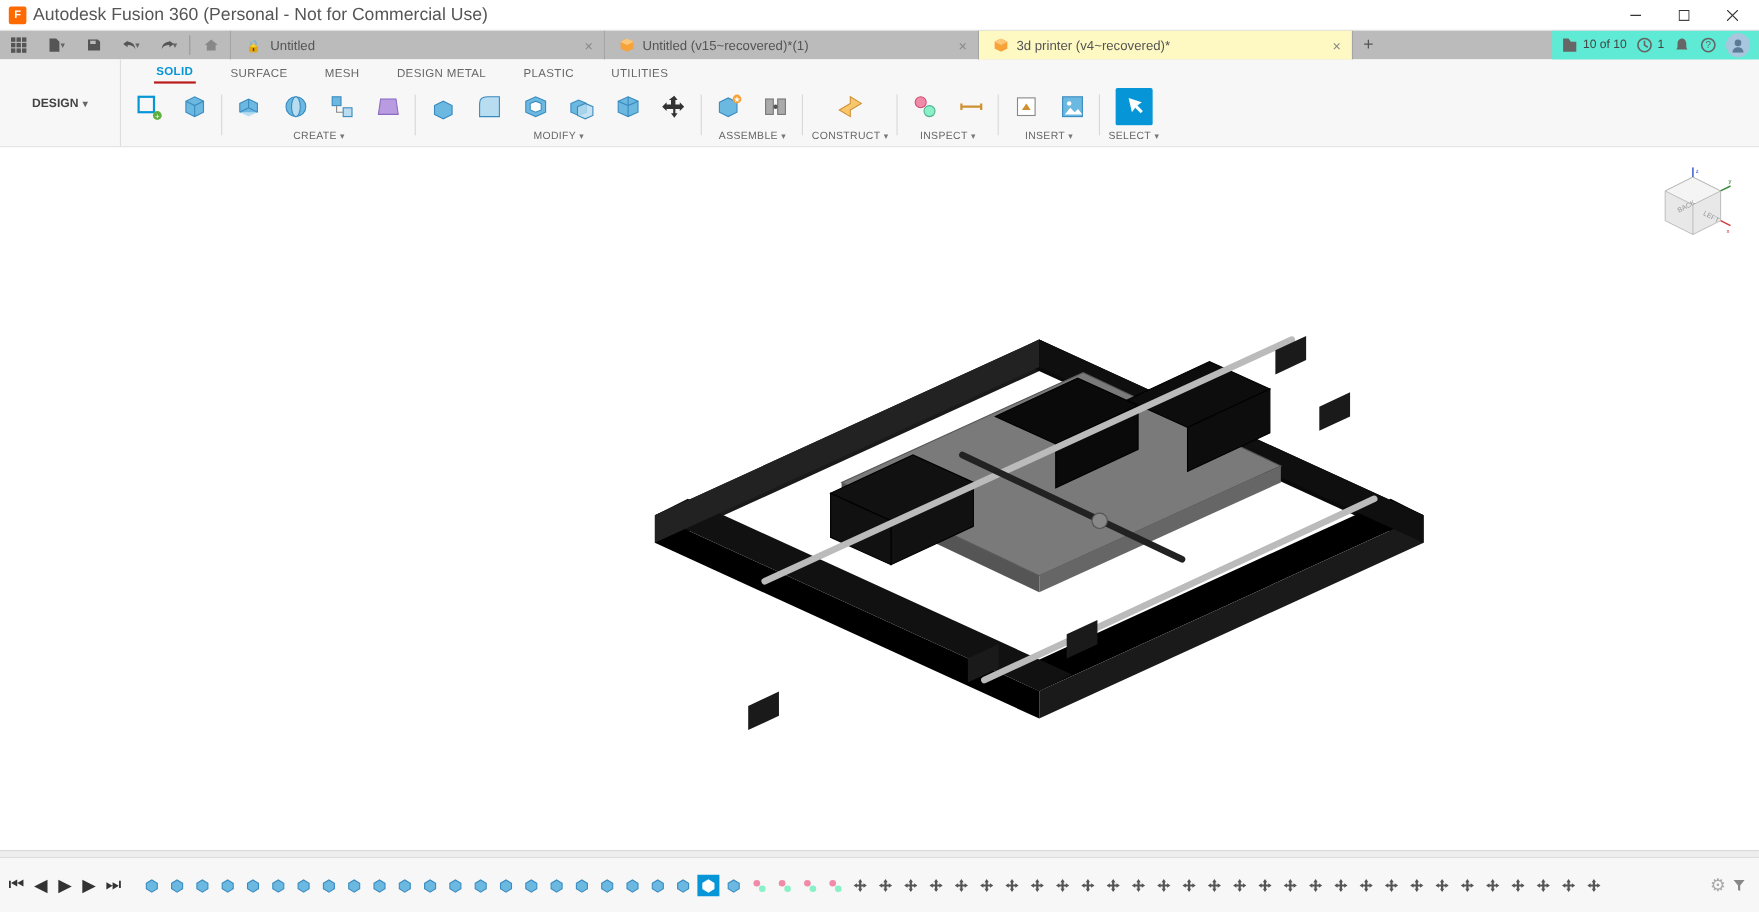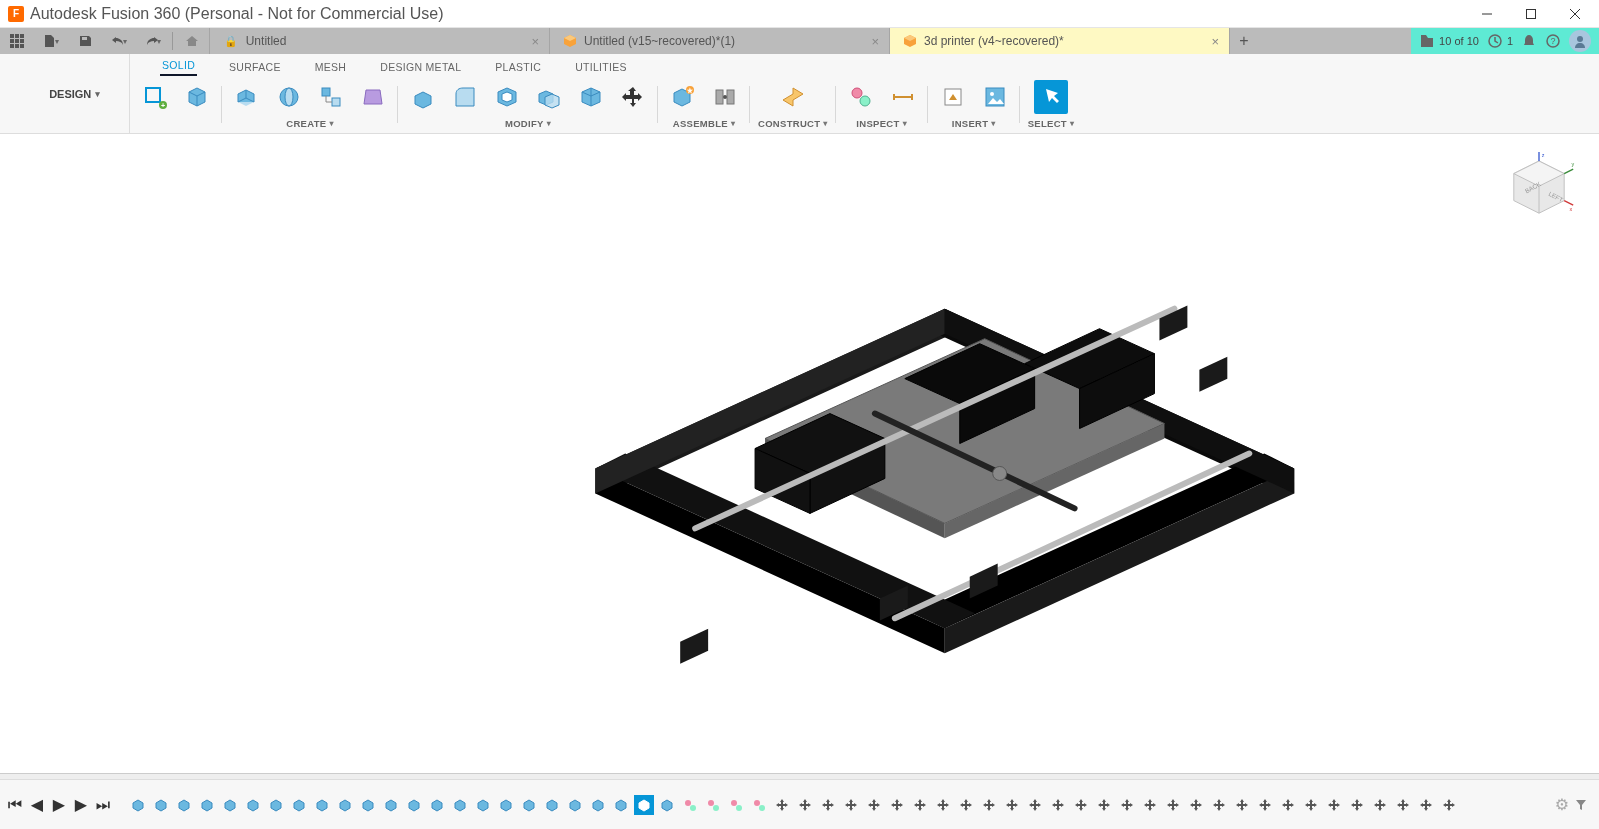--- a/index.html
+++ b/index.html
@@ -24,29 +24,29 @@
 .tab .lock{font-size:11px;color:#888;}
 .tab .x{margin-left:auto;color:#888;font-size:13px;}
 .addtab{width:28px;display:flex;align-items:center;justify-content:center;color:#555;cursor:pointer;}
 .tbar-right{display:flex;align-items:center;gap:8px;padding:0 8px;background:#5eead4;}
 .tbar-right .info{display:flex;align-items:center;gap:4px;font-size:11px;color:#444;}
 .tbar-right .ico{width:16px;height:16px;color:#555;}
 .avatar{width:22px;height:22px;border-radius:50%;background:#a8c6de;display:flex;align-items:center;justify-content:center;}
 
 
 .ribbon { height:80px; background:#f7f7f7; border-bottom:1px solid #ddd; display:flex; }
-.ribbon .wsbox{width:110px;border-right:1px solid #ddd;display:flex;align-items:center;justify-content:center;margin-left:20px;}
+.ribbon .wsbox{width:110px;border-right:1px solid #ddd;display:flex;align-items:center;justify-content:center;}
 .ribbon .wsbtn{font-size:11px;font-weight:600;color:#444;display:flex;align-items:center;gap:4px;cursor:pointer;padding:6px 10px;}
 .ribbon .wsbtn::after{content:"▾";font-size:9px;color:#666;}
 .ribbon-body{flex:1;display:flex;flex-direction:column;}
 .ribtabs{height:22px;display:flex;gap:30px;padding-left:30px;align-items:flex-end;}
 .ribtab{font-size:10.5px;color:#666;padding:3px 2px;cursor:pointer;letter-spacing:0.3px;}
-.ribtab.active{color:#0696d7;border-bottom:2px solid #0f172a;font-weight:400;}
+.ribtab.active{color:#0696d7;border-bottom:2px solid #b91c1c;font-weight:700;}
 .ribgroups{flex:1;display:flex;align-items:stretch;}
-.rgroup{display:flex;flex-direction:column;align-items:center;justify-content:flex-end;padding:2px 8px 4px;position:relative;font-weight:bold;}
+.rgroup{display:flex;flex-direction:column;align-items:center;justify-content:flex-end;padding:2px 8px 4px;position:relative;}
 .rgroup::after{content:"";position:absolute;right:0;top:10px;bottom:10px;width:1px;background:#d8d8d8;}
 .rgroup:last-child::after{display:none;}
 .rgroup .icons{display:flex;gap:8px;align-items:center;flex:1;}
 .rgroup .glabel{font-size:9.5px;color:#666;letter-spacing:0.3px;display:flex;align-items:center;gap:3px;padding-top:2px;}
 .rgroup .glabel.dd::after{content:"▾";font-size:8px;color:#777;}
 .ticon{width:34px;height:34px;border:1px solid transparent;border-radius:2px;display:flex;align-items:center;justify-content:center;cursor:pointer;}
 .ticon.sel{background:#0696d7;}
 .ticon svg{width:26px;height:26px;}
 .ticon.sel .arrow-fill{fill:#fff;}
 

